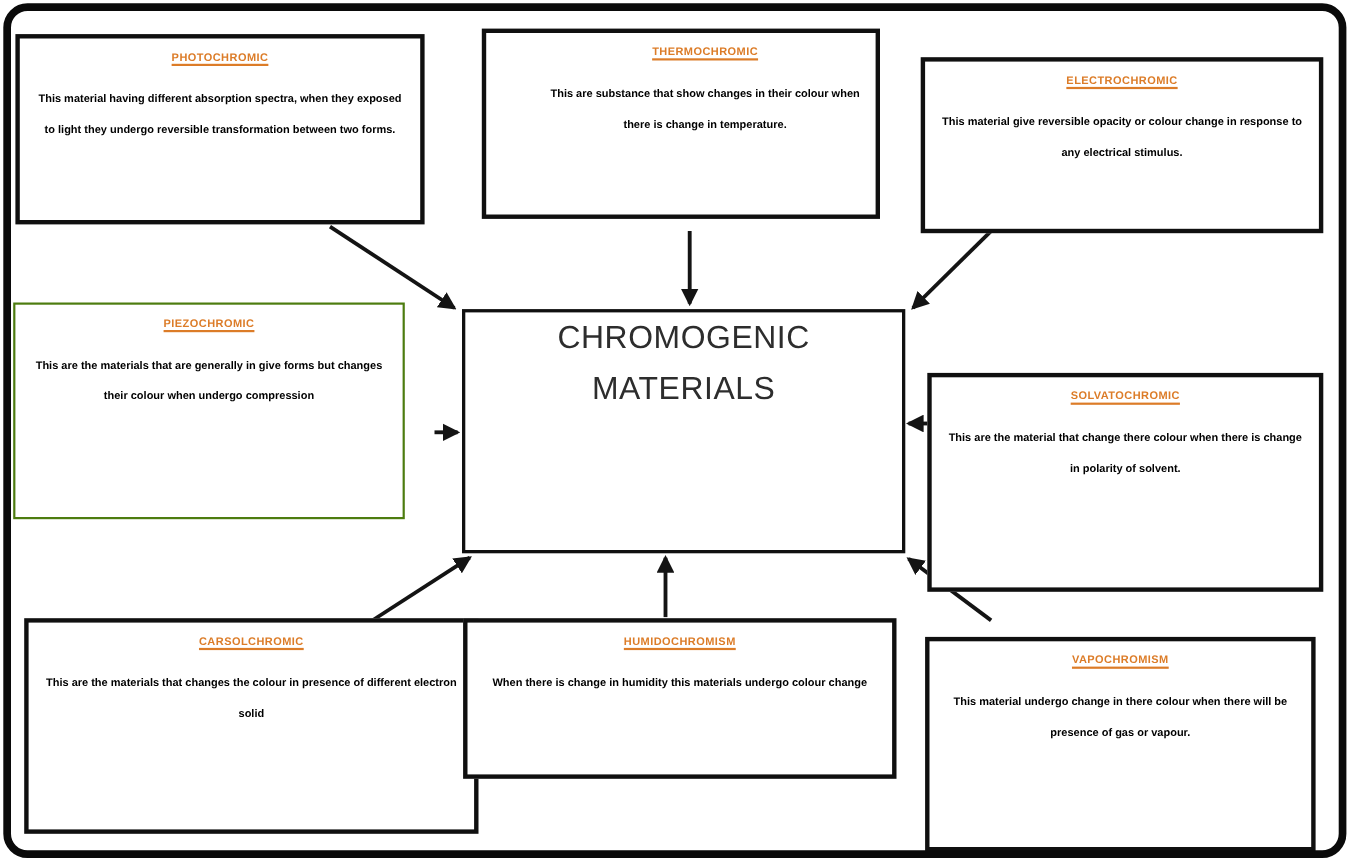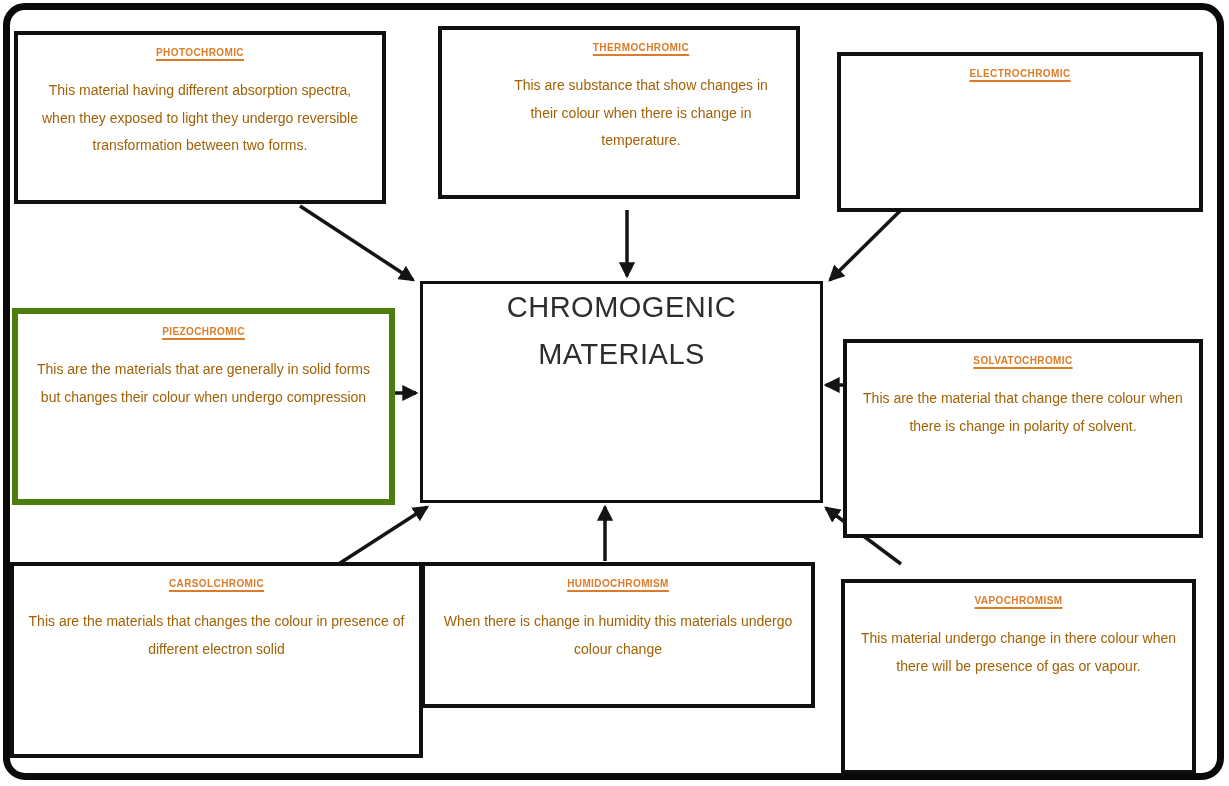--- a/index.html
+++ b/index.html
@@ -46,33 +46,33 @@
     font-weight: 700;
     letter-spacing: 0.4px;
     color: #dc7c28;
     text-decoration: underline;
     text-decoration-thickness: 1.5px;
     text-underline-offset: 3px;
   }
   .node-desc {
     margin-top: 17px;
     padding: 0 14px;
-    font-size: 14px;
-    font-weight: 400;
+    font-size: 10px;
+    font-weight: 700;
     line-height: 27.5px;
-    color: #a16207;
+    color: #000000;
   }
   
   .pos-photochromic  { left: 14px;  top: 31px;  width: 372px; height: 173px; }
   .pos-thermochromic { left: 438px; top: 26px;  width: 362px; height: 173px; padding-left: 44px; }
   .pos-electrochromic{ left: 837px; top: 30px;  width: 366px; height: 160px; margin-top: 22px; }
-  .pos-piezochromic  { left: 12px;  top: 308px; width: 383px; height: 197px;
-                       border: 6px solid #4d7c0f; }
+  .pos-piezochromic  { left: 12px;  top: 275px; width: 356px; height: 197px;
+                       border: 2px solid #4d7c0f; }
   .pos-solvatochromic{ left: 843px; top: 291px; width: 360px; height: 199px; margin-top: 48px; }
-  .pos-carsolchromic { left: 10px;  top: 562px; width: 413px; height: 196px; }
+  .pos-carsolchromic { left: 22px;  top: 562px; width: 413px; height: 196px; }
   .pos-humidochromism{ left: 421px; top: 562px; width: 394px; height: 146px; }
   .pos-vapochromism  { left: 841px; top: 560px; width: 355px; height: 195px; margin-top: 19px; }
   .pos-center {
     left: 420px;
     top: 281px;
     width: 403px;
     height: 222px;
     border: 3px solid #101010;
     display: flex;
     align-items: flex-start;
@@ -115,25 +115,26 @@
     <div class="node-desc">This material having different absorption spectra, when they exposed to light they undergo reversible transformation between two forms.</div>
   </div>
 
   <div class="node pos-thermochromic">
     <div class="node-title">THERMOCHROMIC</div>
     <div class="node-desc">This are substance that show changes in their colour when there is change in temperature.</div>
   </div>
 
   <div class="node pos-electrochromic">
     <div class="node-title">ELECTROCHROMIC</div>
+    <div class="node-desc">This material give reversible opacity or colour change in response to any electrical stimulus.</div>
   </div>
 
   <div class="node pos-piezochromic">
     <div class="node-title">PIEZOCHROMIC</div>
-    <div class="node-desc">This are the materials that are generally in solid forms but changes their colour when undergo compression</div>
+    <div class="node-desc">This are the materials that are generally in give forms but changes their colour when undergo compression</div>
   </div>
 
   <div class="node pos-center">
     <div class="center-title">CHROMOGENIC MATERIALS</div>
   </div>
 
   <div class="node pos-solvatochromic">
     <div class="node-title">SOLVATOCHROMIC</div>
     <div class="node-desc">This are the material that change there colour when there is change in polarity of solvent.</div>
   </div>

